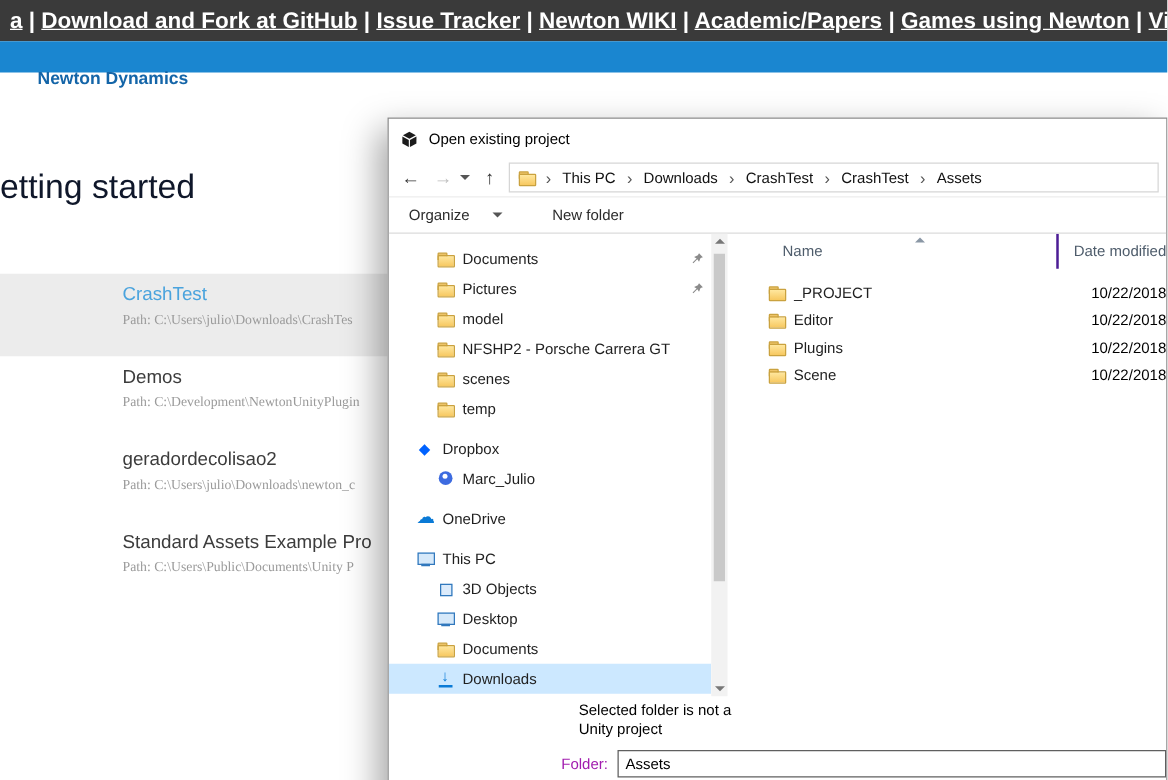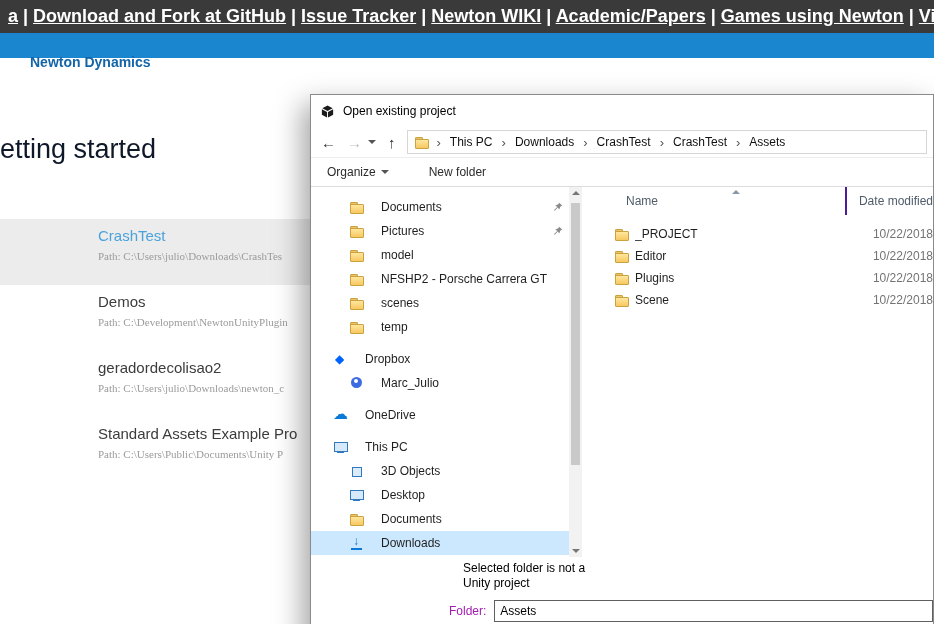--- a/index.html
+++ b/index.html
@@ -41,48 +41,48 @@
 
   .navrow { height:31px; display:flex; align-items:center; padding:0 6px 0 10px; border-bottom:1px solid #ededed; }
   .navbtn { font-size:15px; color:#333; margin-right:11px; cursor:pointer; line-height:1; }
   .navbtn.disabled { color:#bdbdbd; }
   .navbtn.chev { margin-left:-5px; margin-right:12px; display:flex; align-items:center; }
   .addressbar { flex:1; height:24px; border:1px solid #d6d6d6; display:flex; align-items:center; padding-left:6px; overflow:hidden; background:#fff; }
   .crumb { padding:0 7px; cursor:pointer; white-space:nowrap; color:#111; }
   .crumb-sep { color:#555; font-size:13px; padding:0 2px; cursor:pointer; }
 
   .cmdbar { height:29px; display:flex; align-items:center; padding-left:16px; border-bottom:1px solid #dcdcdc; }
-  .cmd { margin-right:40px; cursor:pointer; color:#2b2b2b; display:flex; align-items:center; gap:5px; }
+  .cmd { margin-right:40px; cursor:pointer; color:#2b2b2b; display:flex; align-items:center; gap:18px; }
 
   .tri-down { width:0; height:0; border-left:4px solid transparent; border-right:4px solid transparent; border-top:4px solid #555; display:inline-block; }
   .tri-up { width:0; height:0; border-left:4px solid transparent; border-right:4px solid transparent; border-bottom:4px solid #777; display:inline-block; }
   .tri-down.sb { border-top-color:#777; }
 
   .dlg-main { position:relative; height:370px; display:flex; }
   .treepane { width:258px; padding-top:8px; overflow:hidden; }
-  .tree-item { height:24px; display:flex; align-items:center; cursor:pointer; padding-left:38px;gap:11px; }
+  .tree-item { height:24px; display:flex; align-items:center; cursor:pointer; padding-left:38px; }
   .tree-item.ind0 { padding-left:22px; }
   .tree-item.grp { margin-top:8px; }
   .tree-item.selected { background:#cce8ff; }
   .tree-label { white-space:nowrap; }
   .pin { margin-left:auto; margin-right:6px; display:flex; }
 
   .vscroll { width:13px; background:#f2f2f2; position:relative; display:flex; flex-direction:column; align-items:center; justify-content:space-between; padding:4px 0; }
   .thumb { position:absolute; top:16px; left:2px; width:9px; height:262px; background:#c9c9c9; }
 
   .filepane { flex:1; overflow:hidden; position:relative; }
   .colheaders { height:28px; display:flex; align-items:center; color:#4e5c6b; }
   .col { height:100%; display:flex; align-items:center; cursor:pointer; }
   .col.name { width:280px; padding-left:44px; position:relative; border-right:2px solid #4c1d95; }
   .sort-caret { position:absolute; top:3px; left:150px; width:0; height:0; border-left:4px solid transparent; border-right:4px solid transparent; border-bottom:4px solid #8a97a5; }
   .col.date { padding-left:12px; white-space:nowrap; }
   #files { padding-top:8px; }
   .file-row { height:22px; display:flex; align-items:center; padding-left:32px; cursor:pointer; }
   .file-name { width:240px; white-space:nowrap; overflow:hidden; }
-  .file-date { color:#737373; white-space:nowrap; }
+  .file-date { color:#000000; white-space:nowrap; }
 
   .dlg-msg { margin:4px 0 0 152px; line-height:15px; color:#000; }
   .folder-row { position:absolute; left:0; right:0; top:505px; display:flex; align-items:center; padding-left:138px; }
   .folder-row label { margin-right:8px; color:#a21caf; }
   .folder-row input { flex:1; height:22px; border:1px solid #5f5f5f; font-size:12px; font-family:inherit; padding:0 5px; outline:none; }
 
   
   .ic { position:relative; display:inline-block; width:16px; height:14px; flex:0 0 16px; margin-right:5px; }
   .ic-folder::after { content:""; position:absolute; left:1px; top:4px; width:12px; height:8px; background:linear-gradient(180deg,#ffe79e,#f7c860); border:1px solid #caa23f; border-radius:1px; }
   .ic-folder::before { content:""; position:absolute; left:1px; top:2px; width:6px; height:4px; background:#edc368; border:1px solid #caa23f; border-radius:1px 1px 0 0; }

